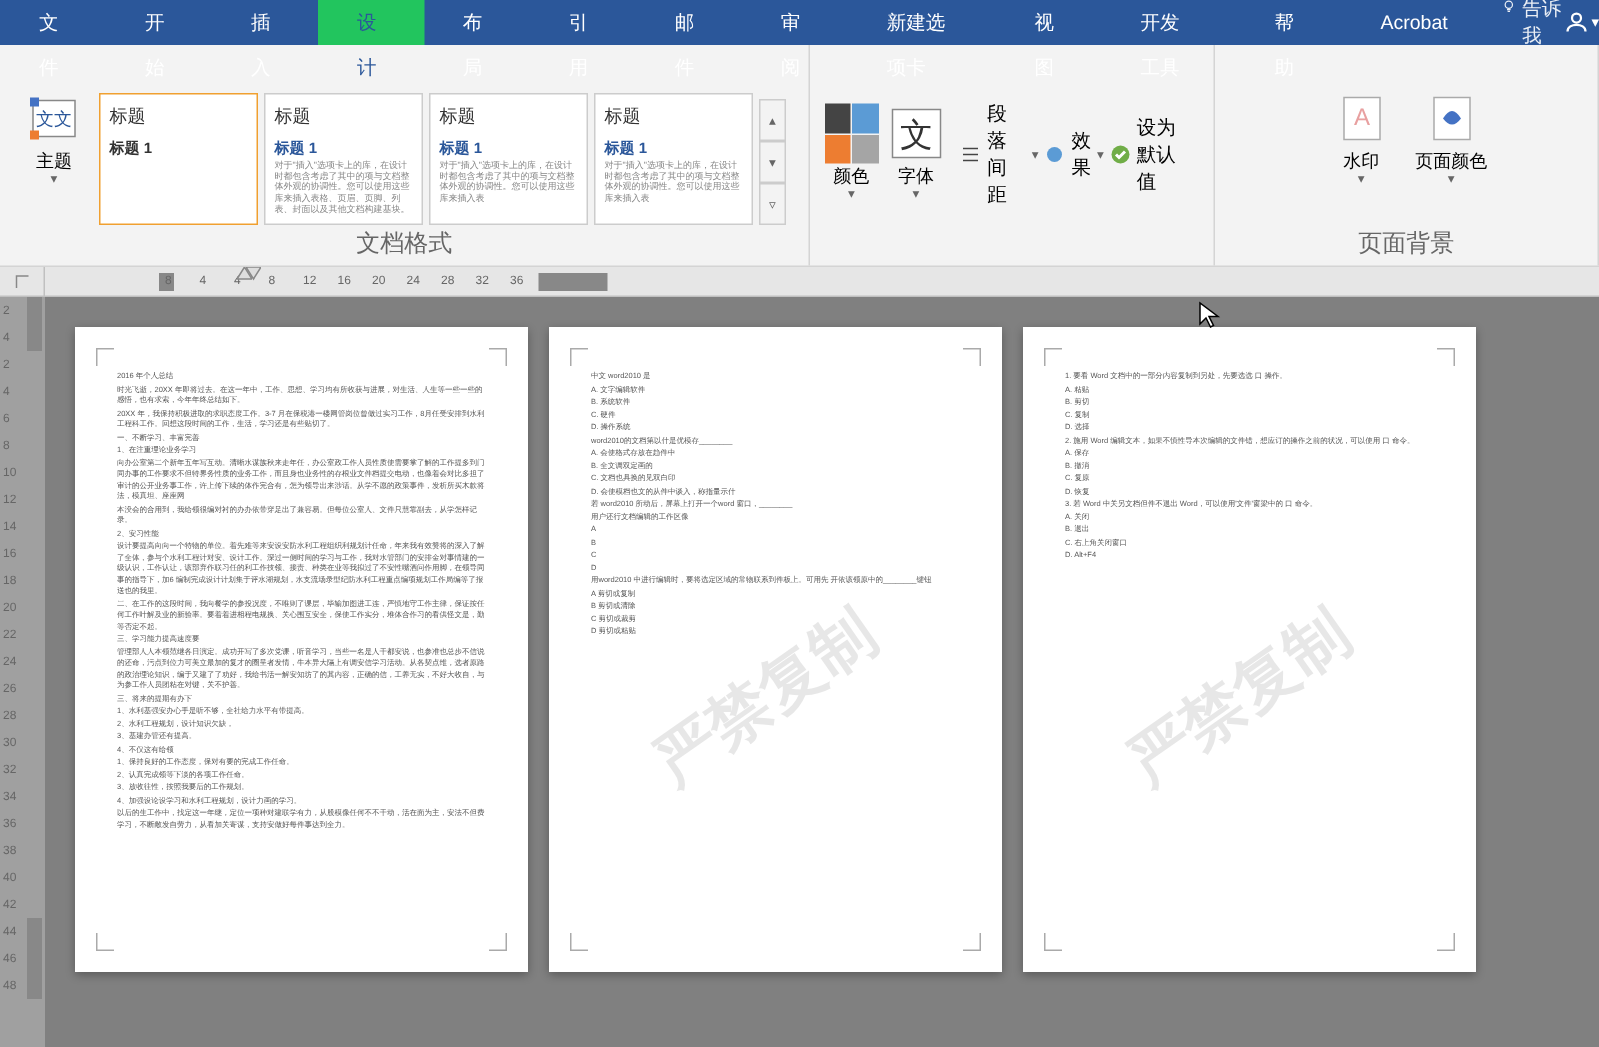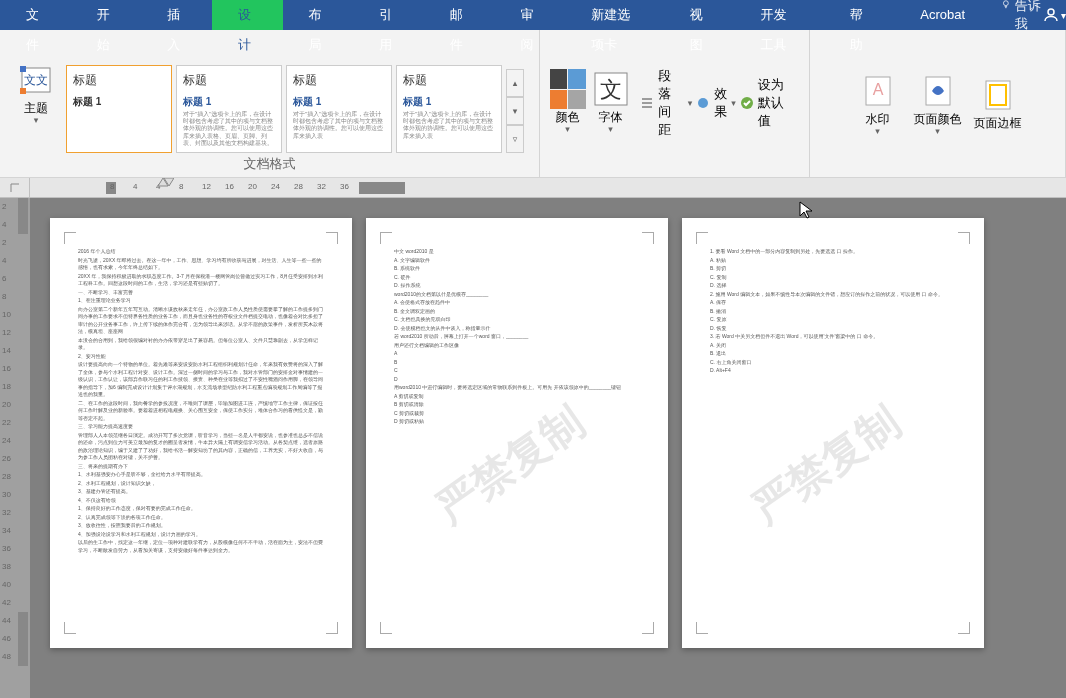--- a/index.html
+++ b/index.html
@@ -11,21 +11,21 @@
 .menubar .tab.active { background: #22c55e; color: #2b579a; }
 .menubar .tell { display: flex; align-items: flex-start; margin-left: 10px; opacity: 0.9; }
 .menubar .tell svg { margin-right: 4px; }
 .menubar .spacer { flex: 1; }
 .menubar .user { width: 30px; height: 30px; display: flex; align-items: center; justify-content: center; cursor: pointer; }
 
 
 .ribbon { height: 148px; background: #f3f3f3; border-bottom: 1px solid #d4d4d4; display: flex; align-items: stretch; }
 .ribbon-group { display: flex; flex-direction: column; border-right: 1px solid #d4d4d4; padding: 4px 6px 2px; }
 .ribbon-group .group-content { flex: 1; display: flex; }
-.ribbon-group .group-label { font-size: 13px; text-align: center; color: #666; padding: 2px 0; }
+.ribbon-group .group-label { font-size: 16px; text-align: center; color: #666; padding: 2px 0; }
 
 .big-btn { width: 60px; display: flex; flex-direction: column; align-items: center; justify-content: center; font-size: 12px; cursor: pointer; padding: 4px 2px; }
 .big-btn .icon-box { width: 36px; height: 36px; display: flex; align-items: center; justify-content: center; margin-bottom: 2px; }
 .big-btn .dd { font-size: 9px; color: #666; margin-top: -2px; }
 
 .theme-gallery { display: flex; align-items: flex-end; gap: 4px; }
 .theme-thumb { width: 106px; height: 88px; border: 1px solid #ccc; background: #fff; padding: 6px; font-size: 9px; overflow: hidden; cursor: pointer; position: relative; }
 .theme-thumb.sel { border: 1px solid #f0a030; }
 .theme-thumb .t-title { font-size: 12px; color: #333; }
 .theme-thumb .t-sub { font-size: 10px; color: #2b579a; margin-top: 6px; font-weight: bold; }
@@ -218,30 +218,22 @@
       <div class="big-btn">
         <div class="icon-box">
             <svg width="36" height="36">
               <rect x="6" y="4" width="24" height="28" fill="#fff" stroke="#aaa"></rect>
               <path d="M12 18 q6 -10 12 0 q-6 8 -12 0" fill="#4472c4"></path>
             </svg>
           </div>
         <span>页面颜色</span>
         <span class="dd">▾</span>
       </div>
-      <div class="big-btn">
-        <div class="icon-box">
-            <svg width="36" height="36">
-              <rect x="6" y="4" width="24" height="28" fill="#fff" stroke="#aaa"></rect>
-              <rect x="10" y="8" width="16" height="20" fill="none" stroke="#ffc000" stroke-width="2"></rect>
-            </svg>
-          </div>
-        <span>页面边框</span>
-      </div>
     </div>
+    <div class="group-label">页面背景</div>
   </div>
 
 </div>
 
 <div class="docarea">
   <div style="display:flex;flex-direction:column">
     <div class="corner">
         <svg width="12" height="12">
           <path d="M2 10 L2 2 L10 2" fill="none" stroke="#888"></path>
         </svg>

